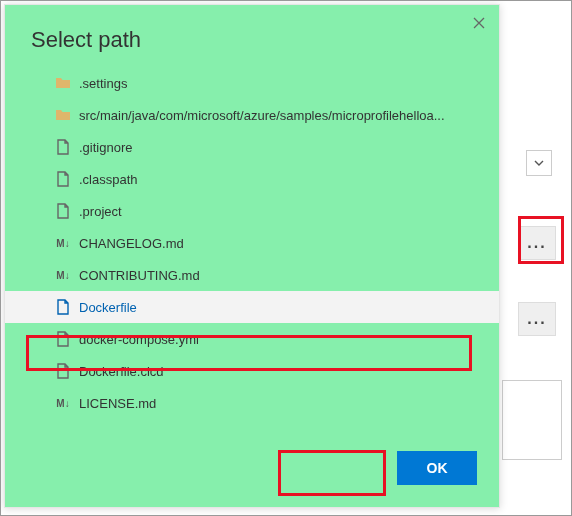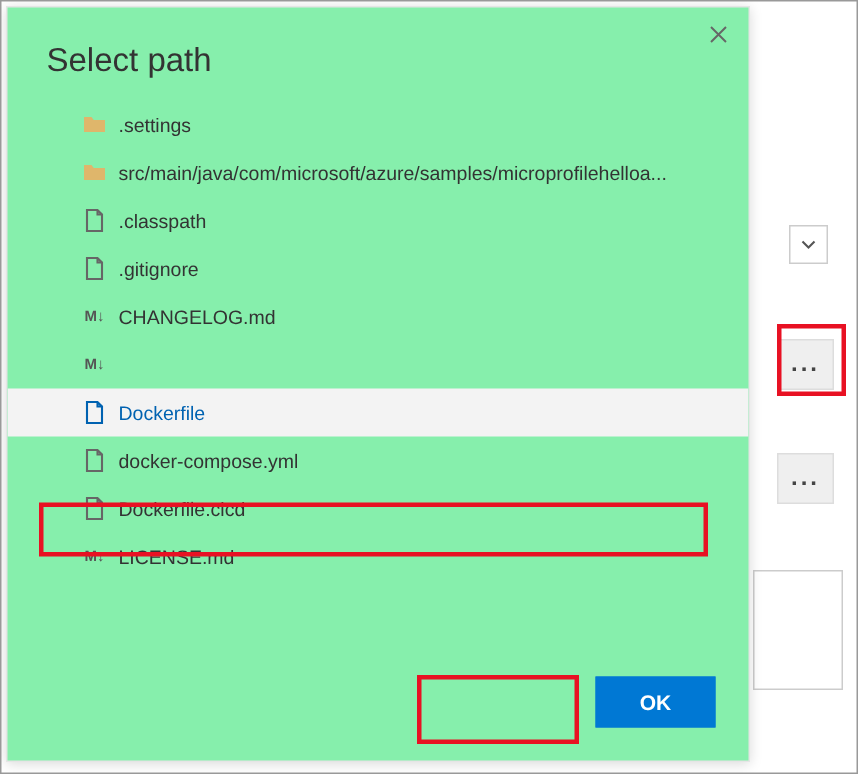--- a/index.html
+++ b/index.html
@@ -189,36 +189,45 @@
           </svg>
         </span>
         <span class="label">src/main/java/com/microsoft/azure/samples/microprofilehelloa...</span>
       </div>
       <div class="item">
         <span class="icon">
           <svg class="file-icon" width="16" height="16" viewBox="0 0 16 16">
             <path d="M3 1 h7 l3 3 v11 H3 Z M10 1 v3 h3"></path>
           </svg>
         </span>
+        <span class="label">.gitignore</span>
+      </div>
+      <div class="item">
+        <span class="icon">
+          <svg class="file-icon" width="16" height="16" viewBox="0 0 16 16">
+            <path d="M3 1 h7 l3 3 v11 H3 Z M10 1 v3 h3"></path>
+          </svg>
+        </span>
         <span class="label">.classpath</span>
       </div>
       <div class="item">
         <span class="icon">
           <svg class="file-icon" width="16" height="16" viewBox="0 0 16 16">
             <path d="M3 1 h7 l3 3 v11 H3 Z M10 1 v3 h3"></path>
           </svg>
         </span>
-        <span class="label">.gitignore</span>
+        <span class="label">.project</span>
       </div>
       <div class="item">
         <span class="icon md-icon">M↓</span>
         <span class="label">CHANGELOG.md</span>
       </div>
       <div class="item">
         <span class="icon md-icon">M↓</span>
+        <span class="label">CONTRIBUTING.md</span>
       </div>
       <div class="item selected">
         <span class="icon">
           <svg class="file-icon" width="16" height="16" viewBox="0 0 16 16">
             <path d="M3 1 h7 l3 3 v11 H3 Z M10 1 v3 h3"></path>
           </svg>
         </span>
         <span class="label">Dockerfile</span>
       </div>
       <div class="item">

